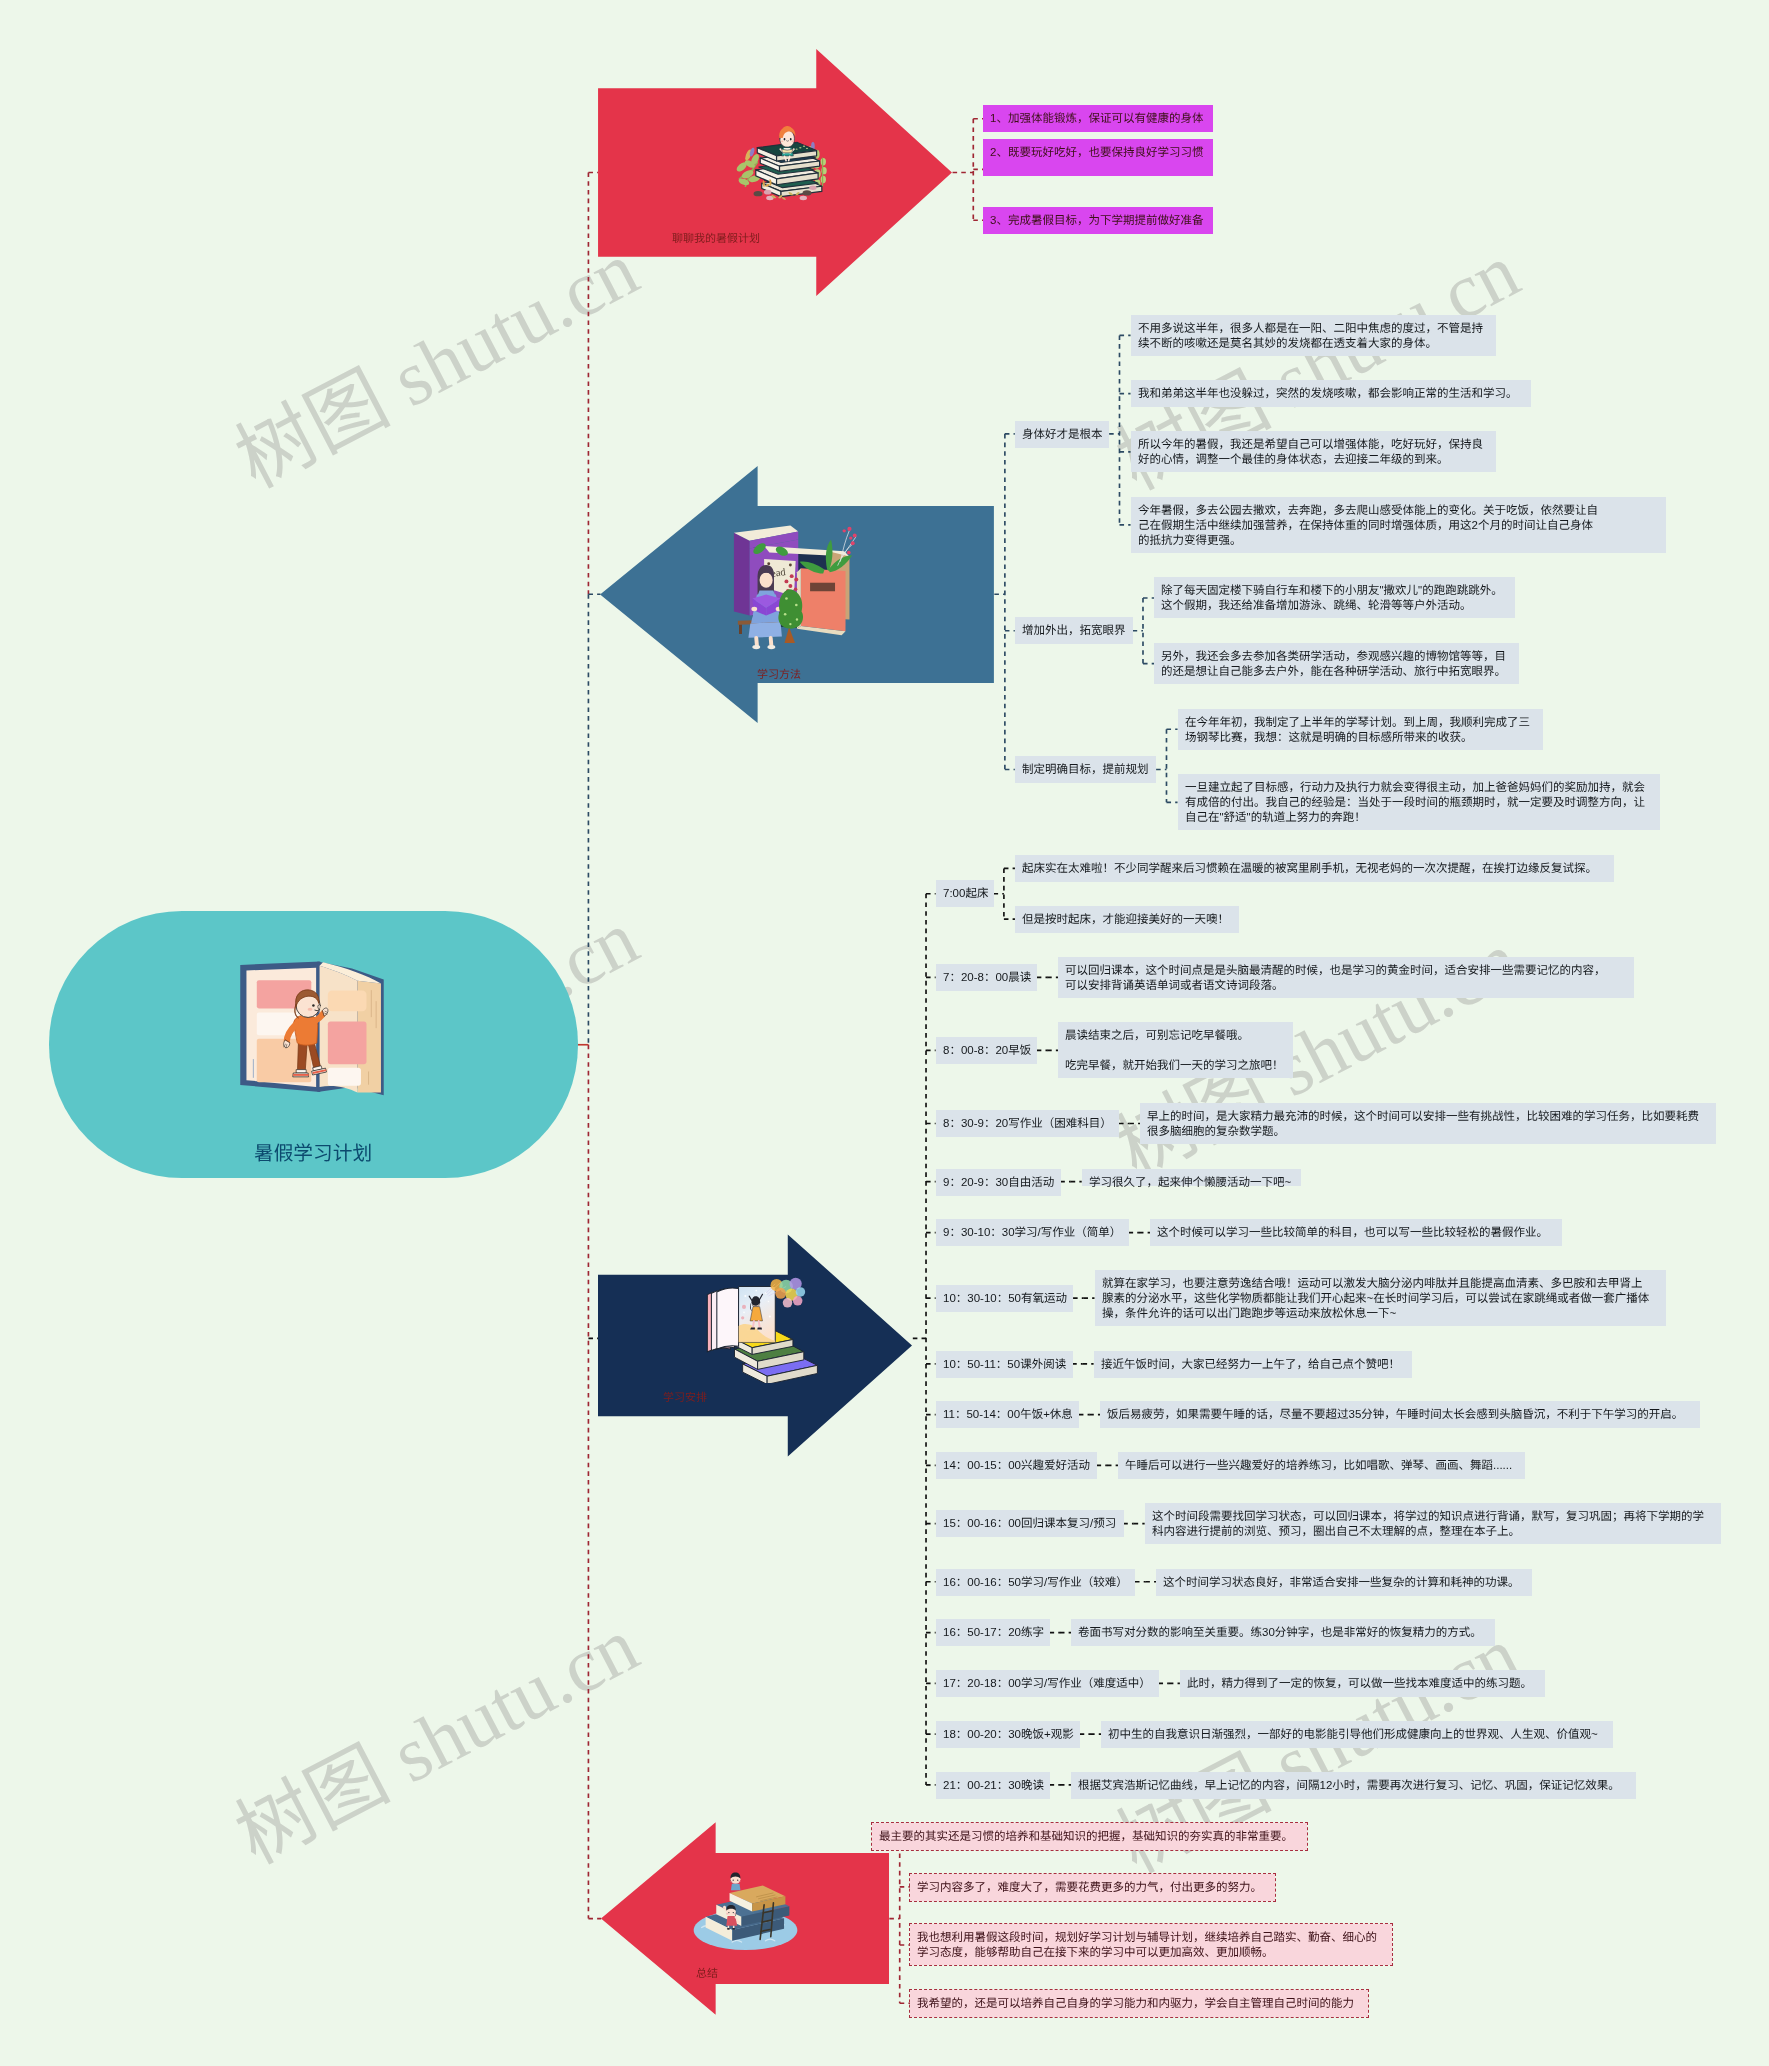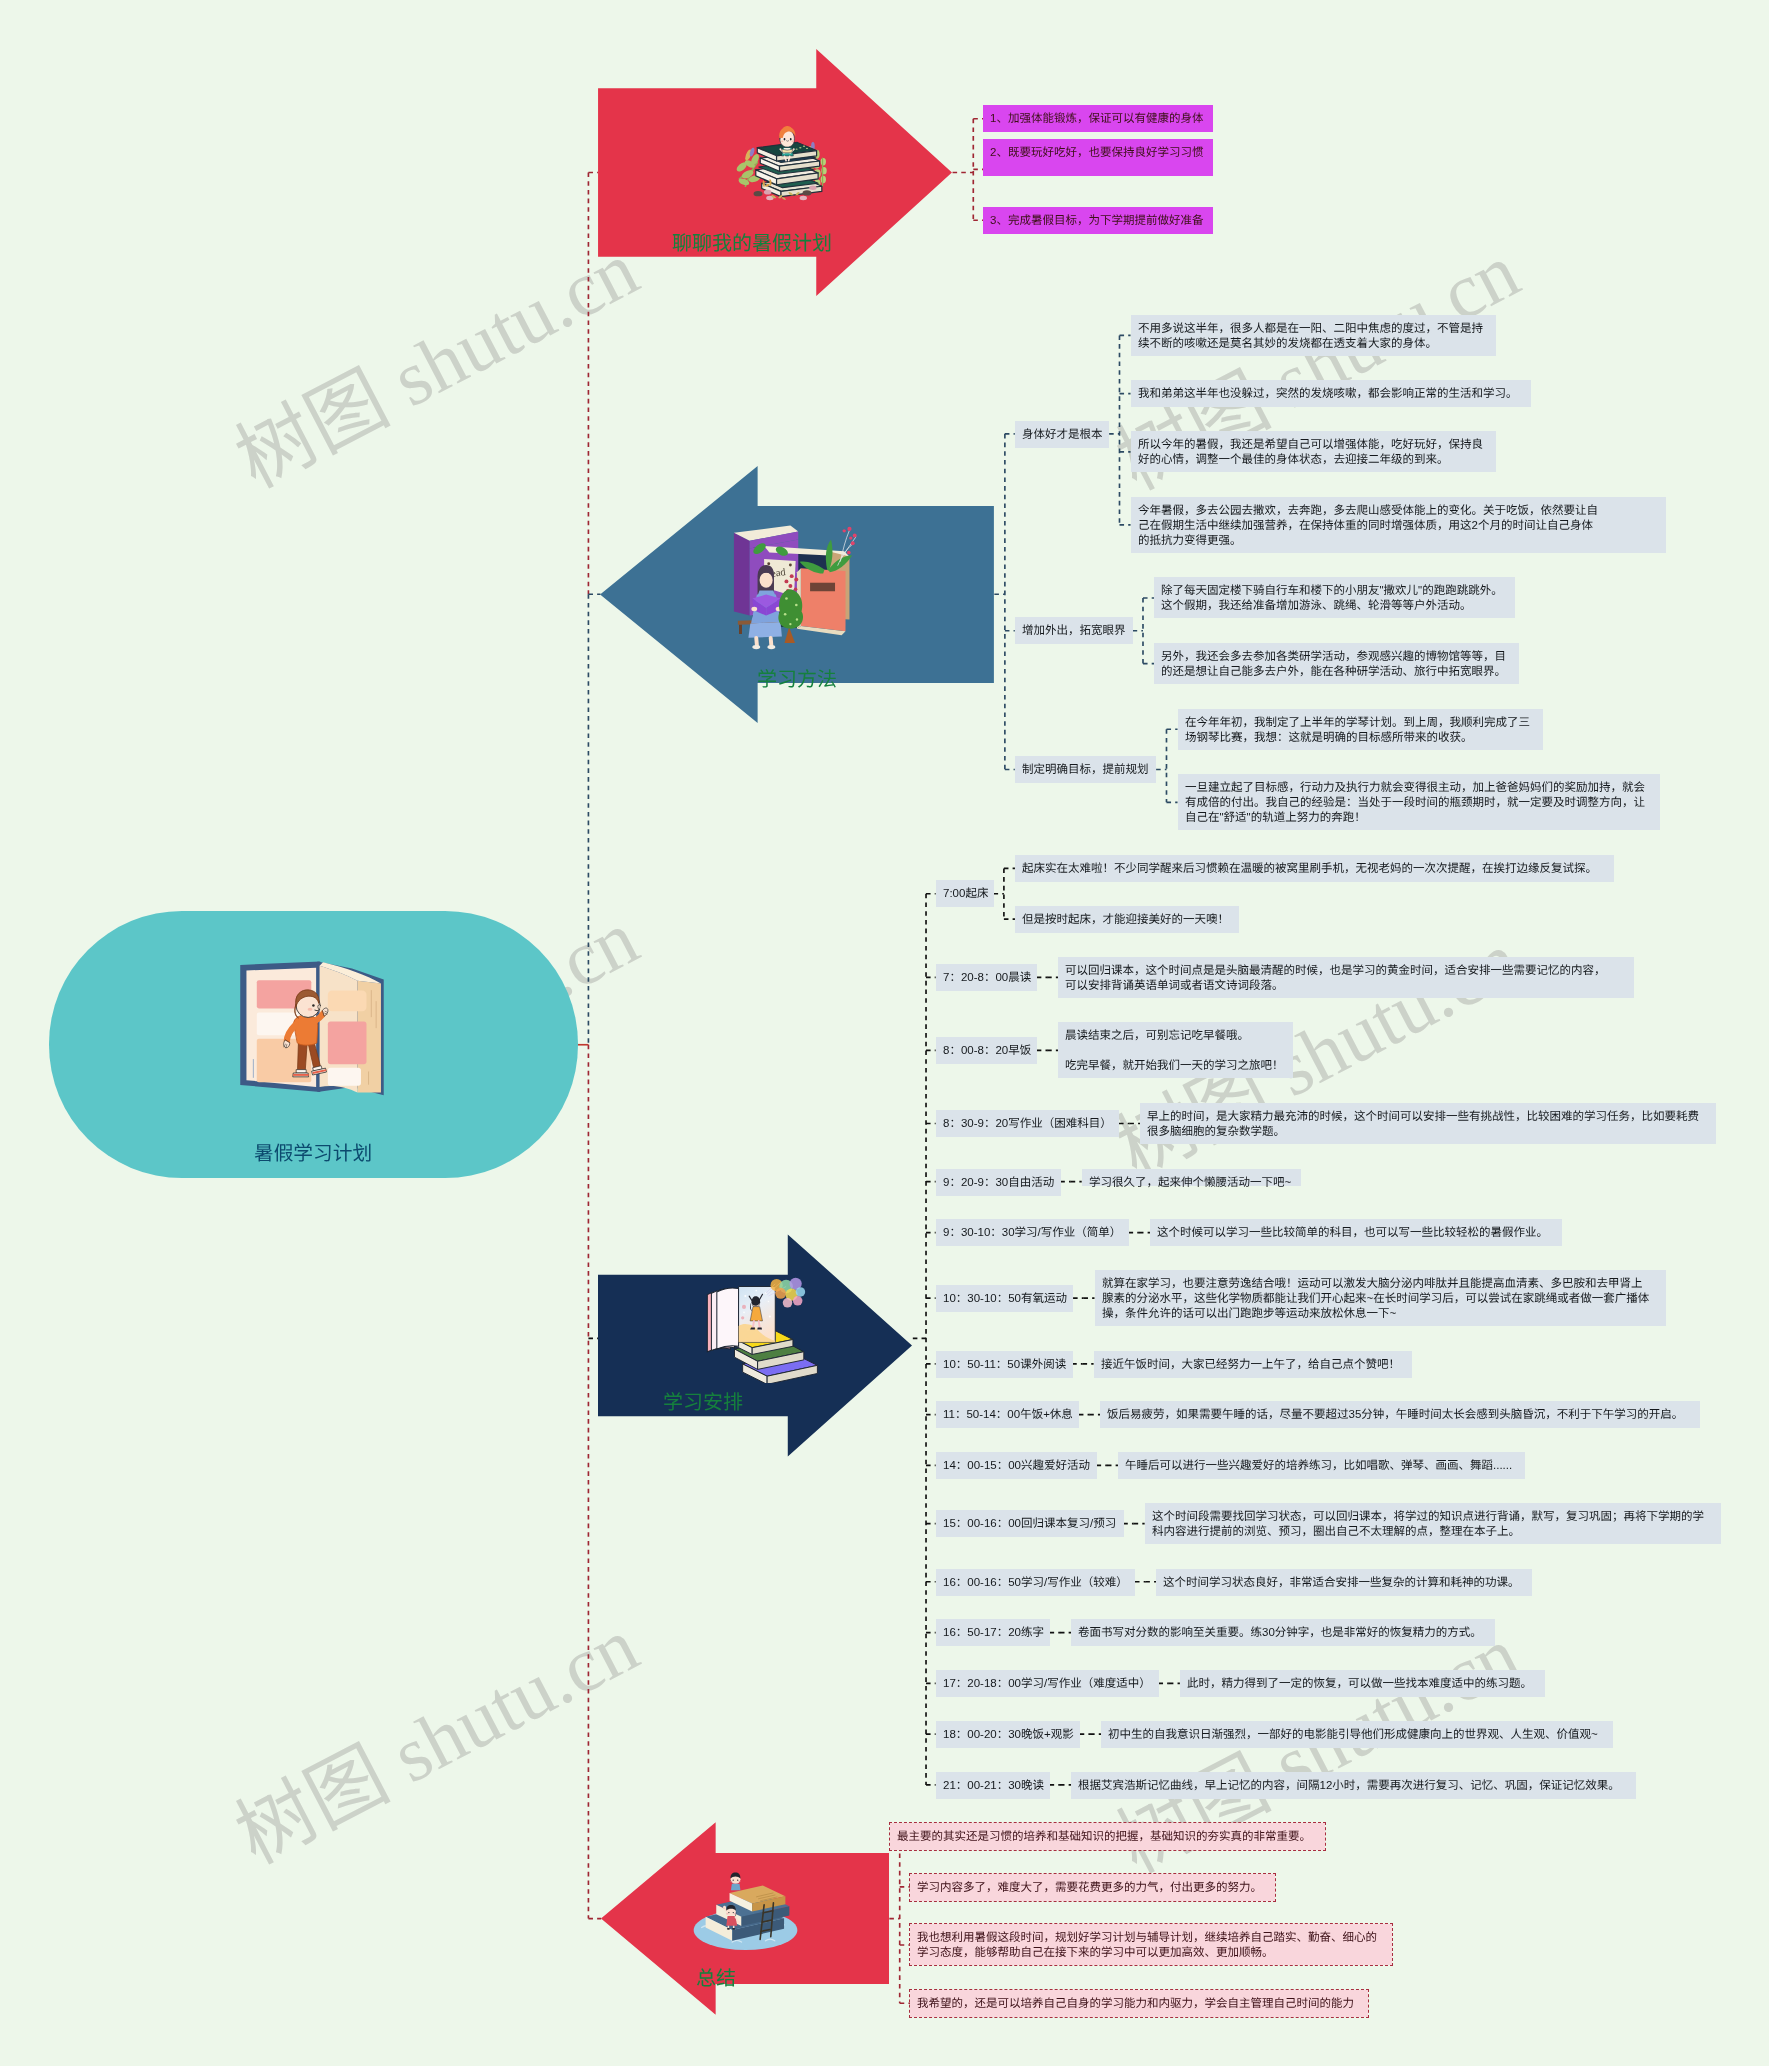--- a/index.html
+++ b/index.html
@@ -4,21 +4,21 @@
 <title>暑假学习计划</title>
 <style>
 html,body{margin:0;padding:0;}
 body{width:1769px;height:2066px;background:#edf7ea;
      font-family:"Liberation Sans",sans-serif;overflow:hidden;position:relative;}
 #stage{position:absolute;left:0;top:0;width:1769px;height:2066px;overflow:hidden;}
 .wm{position:absolute;color:#ccd2c9;font-family:"Liberation Serif",serif;white-space:nowrap;
     pointer-events:none;-webkit-user-select:none;user-select:none;font-weight:400;}
 .root-node{position:absolute;background:#5cc6c8;}
 .root-label{position:absolute;font-size:19.7px;color:#0c4a6e;line-height:1;white-space:nowrap;}
-.arrow-label{position:absolute;color:#15803d;font-size:20px;line-height:1;white-space:nowrap;}
+.arrow-label{position:absolute;color:#7f1d1d;font-size:11px;line-height:1;white-space:nowrap;}
 svg.conn{position:absolute;left:0;top:0;width:1769px;height:2066px;pointer-events:none;}
 svg.arrow{position:absolute;}
 .box{position:absolute;box-sizing:border-box;font-size:11.5px;line-height:15px;color:#14181c;
      padding:5.9px 5.2px 5.9px 7px;white-space:pre;}
 .bluebox{background:#dbe3ea;}
 .pinkbox{background:#d946ef;color:#3c1017;}
 .pinkdash{background:#f9d6dc;color:#3c1017;outline:1.1px dashed #a92d3f;outline-offset:-0.7px;}
 .art{position:absolute;}
 </style>
 </head>
@@ -599,19 +599,19 @@
 <div class="box bluebox" style="left:936px;top:1569px;width:199px;height:27px">16：00-16：50学习/写作业（较难）</div>
 <div class="box bluebox" style="left:1156px;top:1569px;width:376px;height:27px">这个时间学习状态良好，非常适合安排一些复杂的计算和耗神的功课。</div>
 <div class="box bluebox" style="left:936px;top:1619px;width:114px;height:27px">16：50-17：20练字</div>
 <div class="box bluebox" style="left:1071px;top:1619px;width:424px;height:27px">卷面书写对分数的影响至关重要。练30分钟字，也是非常好的恢复精力的方式。</div>
 <div class="box bluebox" style="left:936px;top:1670px;width:223px;height:27px">17：20-18：00学习/写作业（难度适中）</div>
 <div class="box bluebox" style="left:1180px;top:1670px;width:365px;height:27px">此时，精力得到了一定的恢复，可以做一些找本难度适中的练习题。</div>
 <div class="box bluebox" style="left:936px;top:1721px;width:144px;height:27px">18：00-20：30晚饭+观影</div>
 <div class="box bluebox" style="left:1101px;top:1721px;width:512px;height:27px">初中生的自我意识日渐强烈，一部好的电影能引导他们形成健康向上的世界观、人生观、价值观~</div>
 <div class="box bluebox" style="left:936px;top:1772px;width:114px;height:27px">21：00-21：30晚读</div>
 <div class="box bluebox" style="left:1071px;top:1772px;width:565px;height:27px">根据艾宾浩斯记忆曲线，早上记忆的内容，间隔12小时，需要再次进行复习、记忆、巩固，保证记忆效果。</div>
-<div class="box pinkdash" style="left:890px;top:1823px;width:435px;height:27px">最主要的其实还是习惯的培养和基础知识的把握，基础知识的夯实真的非常重要。</div>
+<div class="box pinkdash" style="left:872px;top:1823px;width:435px;height:27px">最主要的其实还是习惯的培养和基础知识的把握，基础知识的夯实真的非常重要。</div>
 <div class="box pinkdash" style="left:910px;top:1874px;width:365px;height:27px">学习内容多了，难度大了，需要花费更多的力气，付出更多的努力。</div>
 <div class="box pinkdash" style="left:910px;top:1924px;width:482px;height:41px">我也想利用暑假这段时间，规划好学习计划与辅导计划，继续培养自己踏实、勤奋、细心的
 学习态度，能够帮助自己在接下来的学习中可以更加高效、更加顺畅。</div>
 <div class="box pinkdash" style="left:910px;top:1990px;width:458px;height:27px">我希望的，还是可以培养自己自身的学习能力和内驱力，学会自主管理自己时间的能力</div>
 </div>
 
 
 </body></html>

